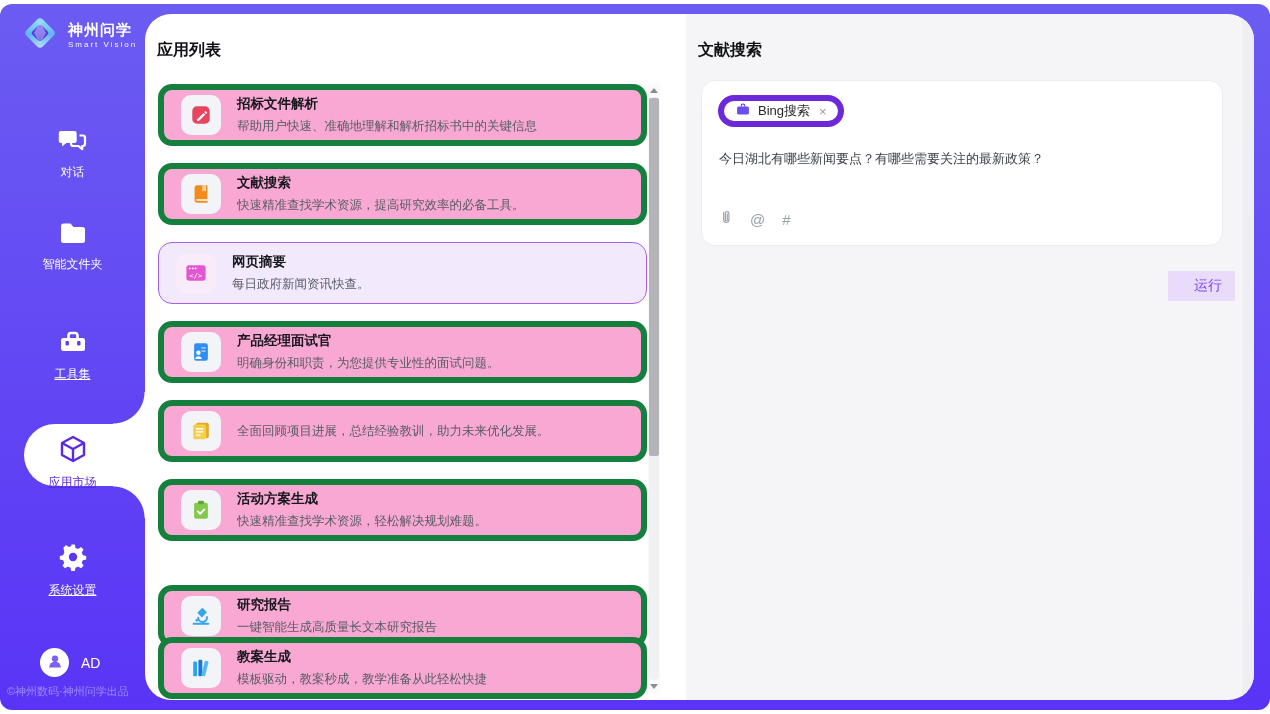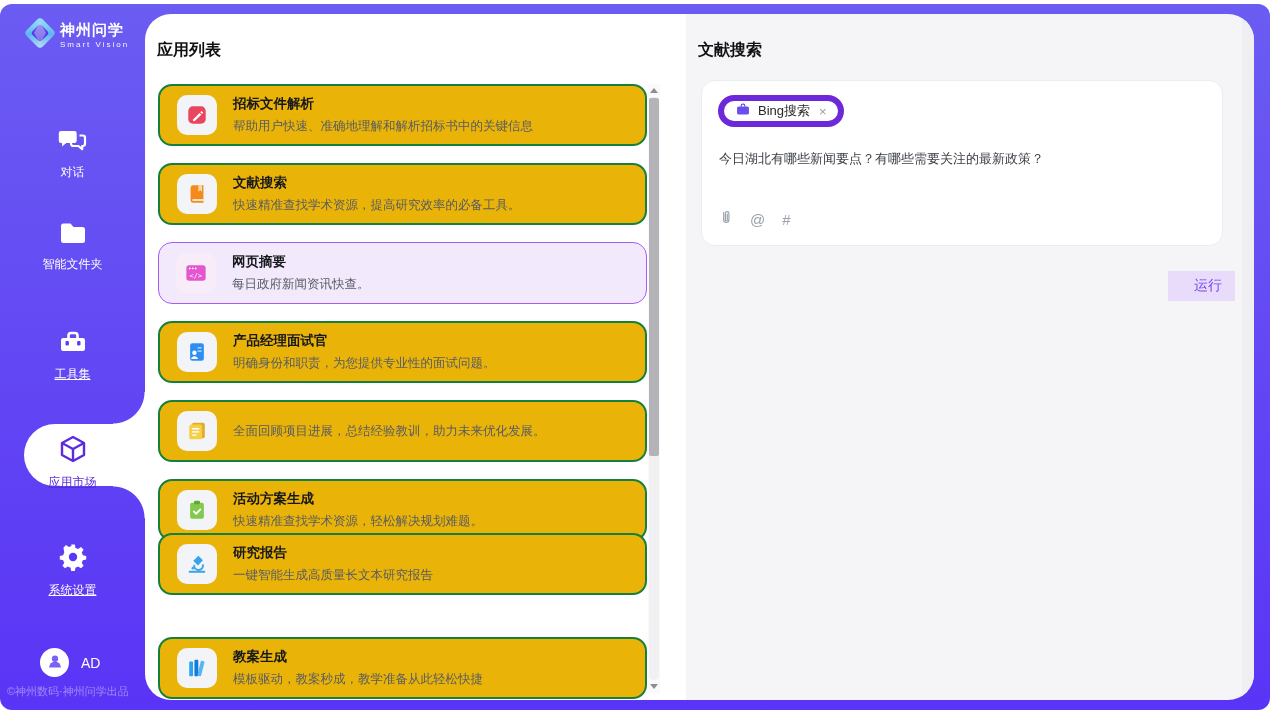--- a/index.html
+++ b/index.html
@@ -12,50 +12,50 @@
   
   .frame{position:absolute;left:0;top:4px;width:1270px;height:706px;border-radius:12px;
     background:linear-gradient(180deg,#6B5CF2 0%,#5A34F6 100%);}
   
   .content{position:absolute;left:145px;top:14px;width:1109px;height:686px;border-radius:26px;
     overflow:hidden;display:flex;z-index:2;}
   .list-panel{width:541px;background:#ffffff;position:relative;flex:none;}
   .detail-panel{flex:1;background:#F5F5F7;position:relative;}
 
   
-  .logo{position:absolute;left:20px;top:13px;display:flex;align-items:center;gap:0;z-index:3;}
+  .logo{position:absolute;left:20px;top:13px;display:flex;align-items:center;gap:8px;z-index:3;}
   .logo-text{color:#fff;line-height:1;}
   .logo-name{font-size:15px;font-weight:bold;letter-spacing:1px;}
   .logo-sub{font-size:8px;letter-spacing:2px;margin-top:4px;opacity:.95;}
   .nav-item{position:absolute;left:0;width:145px;display:flex;flex-direction:column;align-items:center;
     gap:7px;color:#fff;font-size:12px;cursor:pointer;z-index:4;}
   .nav-item .underlined{text-decoration:underline;}
   .nav-chat{top:126px}.nav-folders{top:220px}.nav-tools{top:328px}.nav-market{top:434px}.nav-settings{top:542px}
   .nav-market{color:#5B2BE0;}
   .pill{position:absolute;left:24px;top:424px;width:121px;height:62px;background:#fff;
     border-radius:31px 0 0 31px;z-index:3;}
   .fillet{position:absolute;left:113px;width:32px;height:32px;z-index:3;}
   .fillet-top{top:392px;background:radial-gradient(circle 32px at 0 0, rgba(0,0,0,0) 31px, #ffffff 32px);}
   .fillet-bottom{top:486px;background:radial-gradient(circle 32px at 0 100%, rgba(0,0,0,0) 31px, #ffffff 32px);}
   .user-row{position:absolute;left:40px;top:648px;display:flex;align-items:center;gap:12px;z-index:4;color:#fff;font-size:14px;}
   .avatar{width:29px;height:29px;border-radius:50%;background:#ffffff;display:flex;align-items:center;justify-content:center;}
   .copyright{position:absolute;left:7px;top:684px;z-index:4;font-size:11px;color:rgba(255,255,255,.4);white-space:nowrap;}
 
   
   .panel-title{position:absolute;left:12px;top:26px;font-size:16px;font-weight:bold;color:#101114;}
-  .card{position:absolute;left:13px;width:489px;height:62px;background:#eab308;border:2px solid #15803d;
+  .card{position:absolute;left:13px;width:489px;height:62px;background:#f9a8d4;border:6px solid #15803d;
     border-radius:14px;box-sizing:border-box;display:flex;align-items:center;padding-left:17px;cursor:pointer;}
   .card.selected{background:#F3E9FC;border:1.5px solid #A45EF2;}
   .icon-box{width:40px;height:40px;border-radius:10px;background:#F2F4F7;flex:none;
     display:flex;align-items:center;justify-content:center;margin-right:16px;}
   .card.selected .icon-box{background:#F8ECF8;}
   .card-text{display:flex;flex-direction:column;gap:5px;min-width:0;}
   .card-title{font-size:13.5px;font-weight:bold;color:#17181C;}
   .card-desc{font-size:12.5px;color:#575C63;white-space:nowrap;overflow:hidden;}
-  .c0{top:70px}.c1{top:149px}.c2{top:228px}.c3{top:307px}.c4{top:386px}.c5{top:465px}.c6{top:519px}.c7{top:623px}
+  .c0{top:70px}.c1{top:149px}.c2{top:228px}.c3{top:307px}.c4{top:386px}.c5{top:465px}.c6{top:571px}.c7{top:623px}
 
   
   .sb{position:absolute;left:503px;top:70px;width:12px;height:609px;background:#FAFAFB;}
   .sb-btn{position:absolute;left:0;width:12px;height:13px;display:flex;align-items:center;justify-content:center;cursor:pointer;}
   .sb-up{top:0;}.sb-down{top:596px;}
   .tri-up{width:0;height:0;border-left:4px solid transparent;border-right:4px solid transparent;border-bottom:5px solid #8d8d92;}
   .tri-down{width:0;height:0;border-left:4px solid transparent;border-right:4px solid transparent;border-top:5px solid #8d8d92;}
   .sb-track{position:absolute;left:1px;top:13px;width:10px;height:583px;background:#F1F1F3;border-radius:5px;}
   .sb-thumb{position:absolute;left:1px;top:14px;width:10px;height:358px;background:#B4B4B8;border-radius:2px;cursor:pointer;}
 

